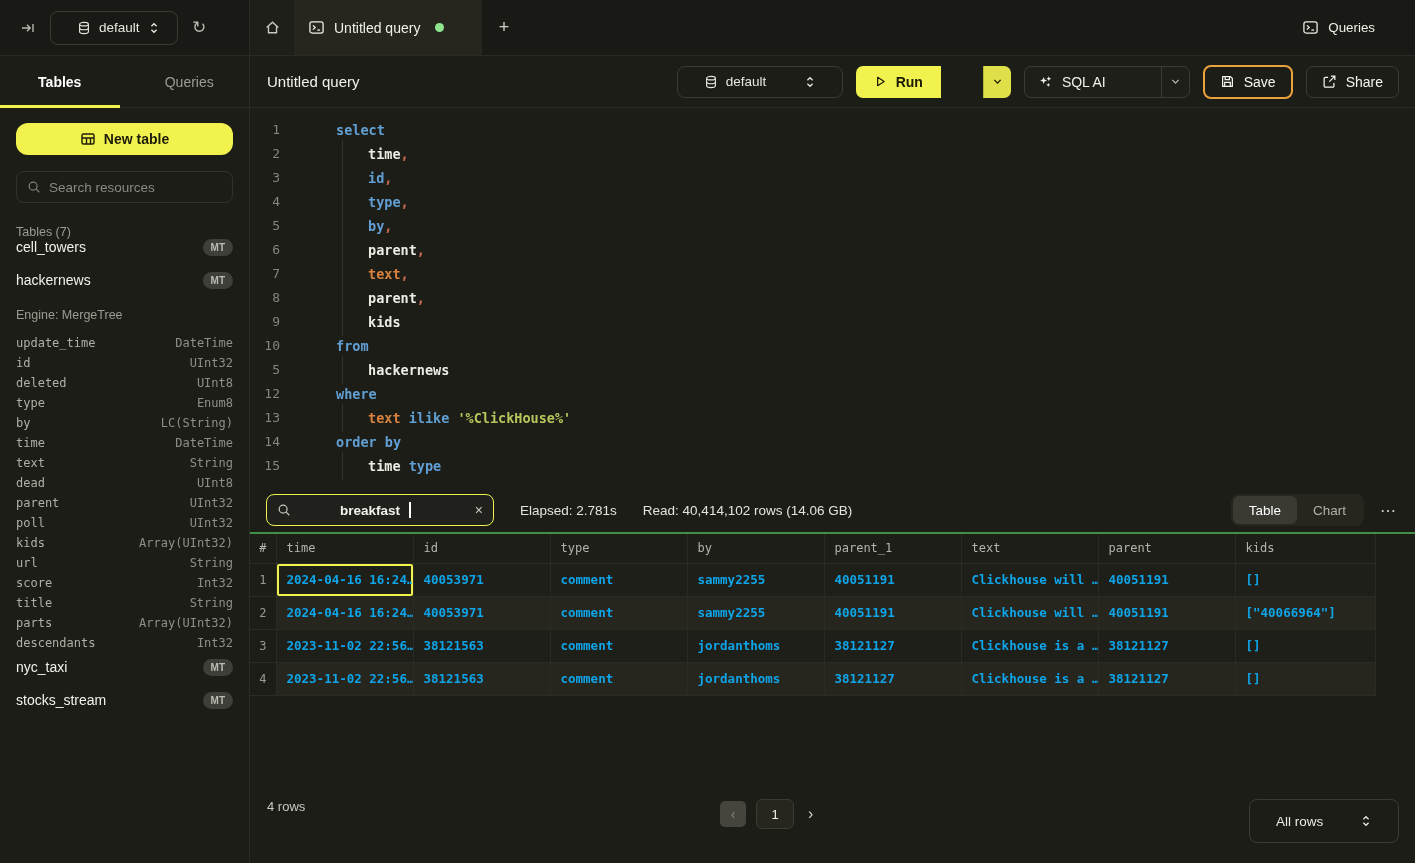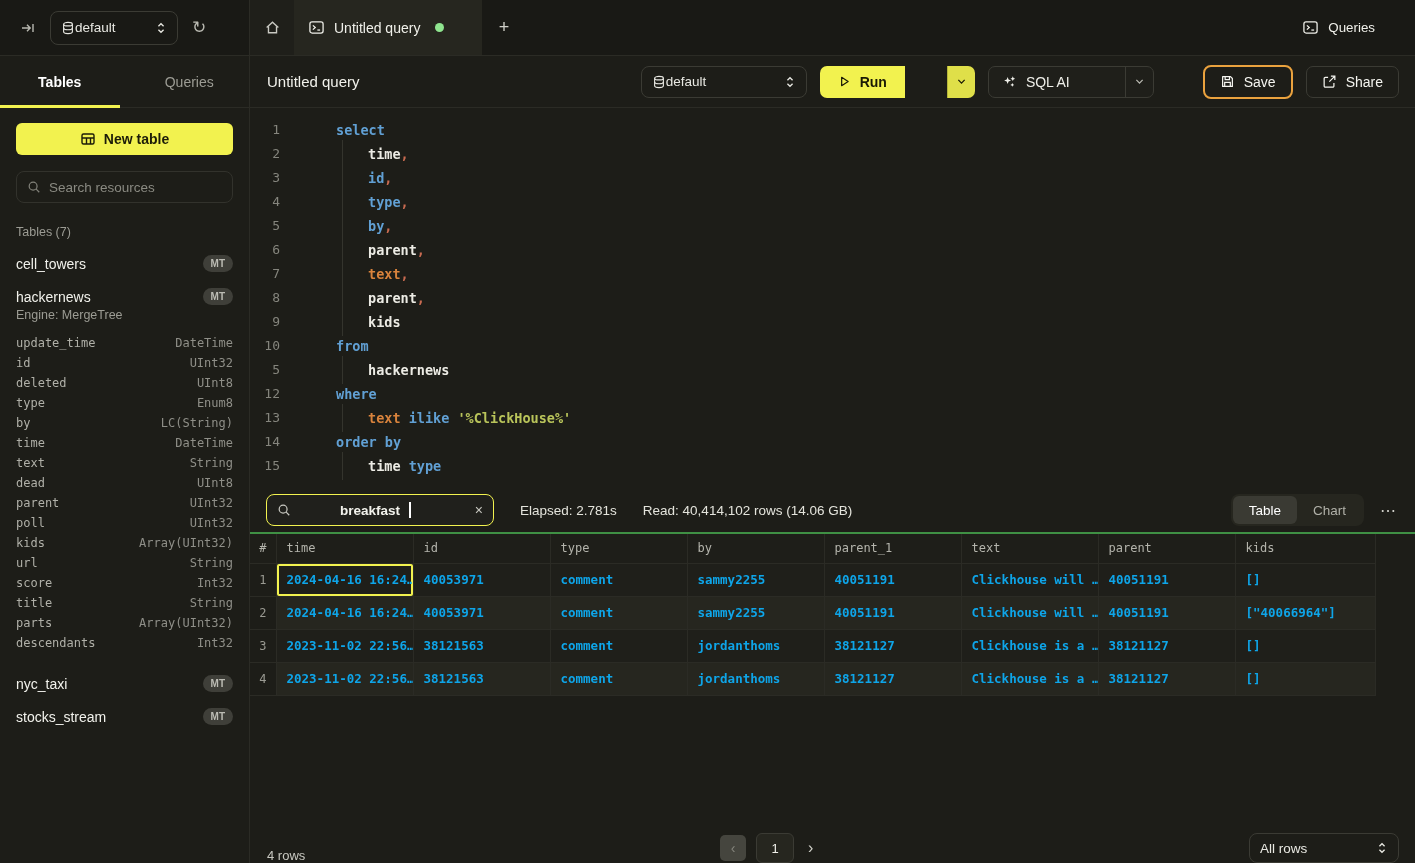--- a/index.html
+++ b/index.html
@@ -9,21 +9,21 @@
   *{box-sizing:border-box; margin:0; padding:0;}
   html,body{width:1415px; height:863px; overflow:hidden; background:var(--bg);
     font-family:"Liberation Sans", sans-serif; color:var(--text); font-size:14px;}
   svg{display:block;}
   button{font-family:inherit; color:inherit; background:none; border:none; cursor:pointer;}
 
   
   .topbar{height:56px; display:flex; align-items:stretch; background:var(--bg2); border-bottom:1px solid var(--border);}
   .tb-left{width:250px; flex:none; display:flex; align-items:center; gap:14px; padding-left:20px; border-right:1px solid var(--border);}
   .icon-btn{color:#b9b9b1; display:flex; align-items:center; justify-content:center; font-size:17px;}
-  .select{display:flex; align-items:center; border:1px solid var(--border2); border-radius:8px; background:transparent; height:34px; padding:0 10px; color:#e8e8e2; font-size:13.5px;}
+  .select{display:flex; align-items:center; gap:8px; border:1px solid var(--border2); border-radius:8px; background:transparent; height:34px; padding:0 26px; color:#e8e8e2; font-size:13.5px;}
   .db-select{width:128px;}
   .select .grow{flex:1; text-align:left;}
   .tabstrip{flex:1; display:flex; align-items:stretch;}
   .tab{display:flex; align-items:center; gap:9px; padding:0 14px; color:#c9c9c2;}
   .home-tab{width:44px; justify-content:center; background:#1f1f1a;}
   .tab.active{background:var(--tabbg); color:#f0f0ea; width:188px;}
   .tab-label{font-size:14px;}
   .dot{width:9px; height:9px; border-radius:50%; background:var(--dot_green); margin-left:6px;}
   .new-tab-btn{width:44px; font-size:18px; color:#cfcfc8;}
   .tb-right{display:flex; align-items:center; gap:9px; padding-right:40px; color:#f0f0ea;}
@@ -32,46 +32,46 @@
   .body{display:flex; height:807px;}
   .sidebar{width:250px; flex:none; border-right:1px solid var(--border); display:flex; flex-direction:column; background:var(--bg);}
   .main{flex:1; display:flex; flex-direction:column; background:var(--bg);}
 
   
   .side-tabs{height:52px; flex:none; display:flex; border-bottom:1px solid var(--border);gap:10px;}
   .side-tab{flex:1; display:flex; align-items:center; justify-content:center; color:var(--muted); font-size:14px; position:relative;}
   .side-tab.active{color:#fff; font-weight:600;}
   .side-tab.active::after{content:""; position:absolute; left:0; right:0; bottom:-1px; height:3px; background:var(--accent);}
   .side-content{padding:15px 16px 0 16px; overflow:hidden;}
-  .new-table{width:100%; height:32px; background:var(--accent); border-radius:6px; color:#1c1c08; font-size:14px; font-weight:600; display:flex; align-items:center; justify-content:center; gap:8px;}
+  .new-table{width:100%; height:32px; background:var(--accent); border-radius:12px; color:#1c1c08; font-size:14px; font-weight:600; display:flex; align-items:center; justify-content:center; gap:8px;}
   .search{margin-top:16px; height:32px; border:1px solid #32322c; border-radius:8px; display:flex; align-items:center; gap:8px; padding:0 10px; color:var(--dim);}
   .search input{background:transparent; border:none; outline:none; color:#d8d8d0; font-size:13.5px; width:100%; font-family:inherit;}
   .search input::placeholder{color:#8a8a82;}
   .section-label{margin-top:22px; color:var(--muted); font-size:12.5px;}
-  .tbl-row{height:33px; display:flex; align-items:flex-end; justify-content:space-between;}
+  .tbl-row{height:33px; display:flex; align-items:flex-start; justify-content:space-between;}
   .tbl-name{font-size:14px; font-weight:500; color:#f2f2ec;}
   .badge{background:#3f3f39; color:#bcbcb4; font-size:10px; font-weight:600; border-radius:9px; padding:3px 8px;}
   .engine{color:var(--muted); font-size:12.5px; height:24px; line-height:20px;}
   .col-list{padding:4px 0 6px 0;}
   .col-row{display:flex; justify-content:space-between; height:20px; line-height:20px; font-family:"DejaVu Sans Mono", monospace; font-size:12px;}
   .col-name{color:#b0b0a8;}
   .col-type{color:#8f8f88;}
 
   
   .toolbar{height:52px; flex:none; display:flex; align-items:center; padding:0 16px 0 17px; border-bottom:1px solid var(--border);}
   .title{font-size:15px; color:#f2f2ec;}
   .tb-actions{margin-left:auto; display:flex; align-items:center; gap:13px;}
   .q-db-select{width:166px; height:32px;}
   .split{display:flex; align-items:stretch; height:32px; border-radius:7px; overflow:hidden;gap:42px;}
   .run-main{background:var(--accent); color:#1a1a05; font-weight:600; font-size:14px; display:flex; align-items:center; gap:9px; padding:0 18px;}
   .run-caret{background:var(--accent); filter:brightness(0.92); display:flex; align-items:center; padding:0 8px; border-left:1px solid rgba(0,0,0,.18); color:#1a1a05;}
   .sqlai{border:1px solid var(--border2); border-radius:7px; background:#1f1f1a;}
   .sqlai-main{display:flex; align-items:center; gap:9px; padding:0 13px; color:#f0f0ea; font-size:14px;}
   .sqlai-caret{display:flex; align-items:center; padding:0 8px; border-left:1px solid var(--border2); color:#b9b9b1;}
-  .save-btn{height:34px; border:2px solid var(--save); border-radius:8px; display:flex; align-items:center; gap:9px; padding:0 15px; font-size:14px; color:#f5f5f0;margin-left:36px;}
+  .save-btn{height:34px; border:2px solid var(--save); border-radius:8px; display:flex; align-items:center; gap:9px; padding:0 15px; font-size:14px; color:#f5f5f0;}
   .share-btn{height:32px; border:1px solid var(--border2); border-radius:7px; display:flex; align-items:center; gap:9px; padding:0 15px; font-size:14px; color:#f5f5f0;}
 
   
   .editor{height:380px; flex:none; padding:10px 0 0 10px; font-family:"DejaVu Sans Mono", monospace; font-size:13.5px; overflow:hidden;}
   .line{display:flex; height:24px; line-height:24px;}
   .ln{width:20px; flex:none; text-align:right; color:#85857d; margin-right:12px; font-size:13px;}
   .code{position:relative; white-space:pre; font-weight:700; color:#ecebe4;margin-left:44px;}
   .line.ind .code{padding-left:32px;}
   .line.ind .code::before{content:""; position:absolute; left:6px; top:-2px; bottom:-2px; width:1px; background:#34342d;}
   .tok-kw{color:var(--keyword);}
@@ -101,27 +101,27 @@
   td{height:33px; font-weight:700; font-size:12.5px; color:#0ea5e9;}
   tbody tr{background:#1f1f1a;}
   tbody tr:nth-child(even){background:#26261f;}
   th:first-child,td:first-child{width:26px; text-align:center; padding:0 2px;}
   td:first-child{background:#1d1d18; color:#9a9a92; font-weight:400; font-size:12px;}
   th:nth-child(n+2),td:nth-child(n+2){width:137px;}
   th:last-child,td:last-child{width:140px;}
   td.selected{box-shadow:inset 0 0 0 2px var(--accent); border-radius:2px;}
 
   
-  .footer{height:64px; flex:none; display:flex; align-items:flex-end; padding:0 16px 0 17px; position:relative;}
+  .footer{height:64px; flex:none; display:flex; align-items:flex-start; padding:0 16px 0 17px; position:relative;}
   .row-count{color:#c8c8c0; font-size:13px;}
   .pager{position:absolute; left:470px; display:flex; align-items:center; gap:10px;}
   .pg-prev{width:26px; height:26px; border-radius:5px; background:#45453e; color:#85857d; font-size:14px;}
   .pg-num{width:38px; height:30px; border:1px solid var(--border2); background:#26261f; border-radius:6px; display:flex; align-items:center; justify-content:center; font-size:13px; color:#f0f0ea;}
   .pg-next{color:#d0d0c8; font-size:16px; padding:0 4px;}
-  .rows-select{margin-left:auto; width:150px; height:30px;}
+  .rows-select{margin-left:auto; width:150px; height:44px;}
 </style>
 </head>
 <body>
 
 <header class="topbar">
   <div class="tb-left">
     <button class="icon-btn">
       <span>
         <svg width="16" height="16" viewBox="0 0 16 16" fill="none" stroke="currentColor" stroke-width="1.4">
             <path d="M2 8h8M7 4.8L10.2 8 7 11.2M13 4v8"></path>

